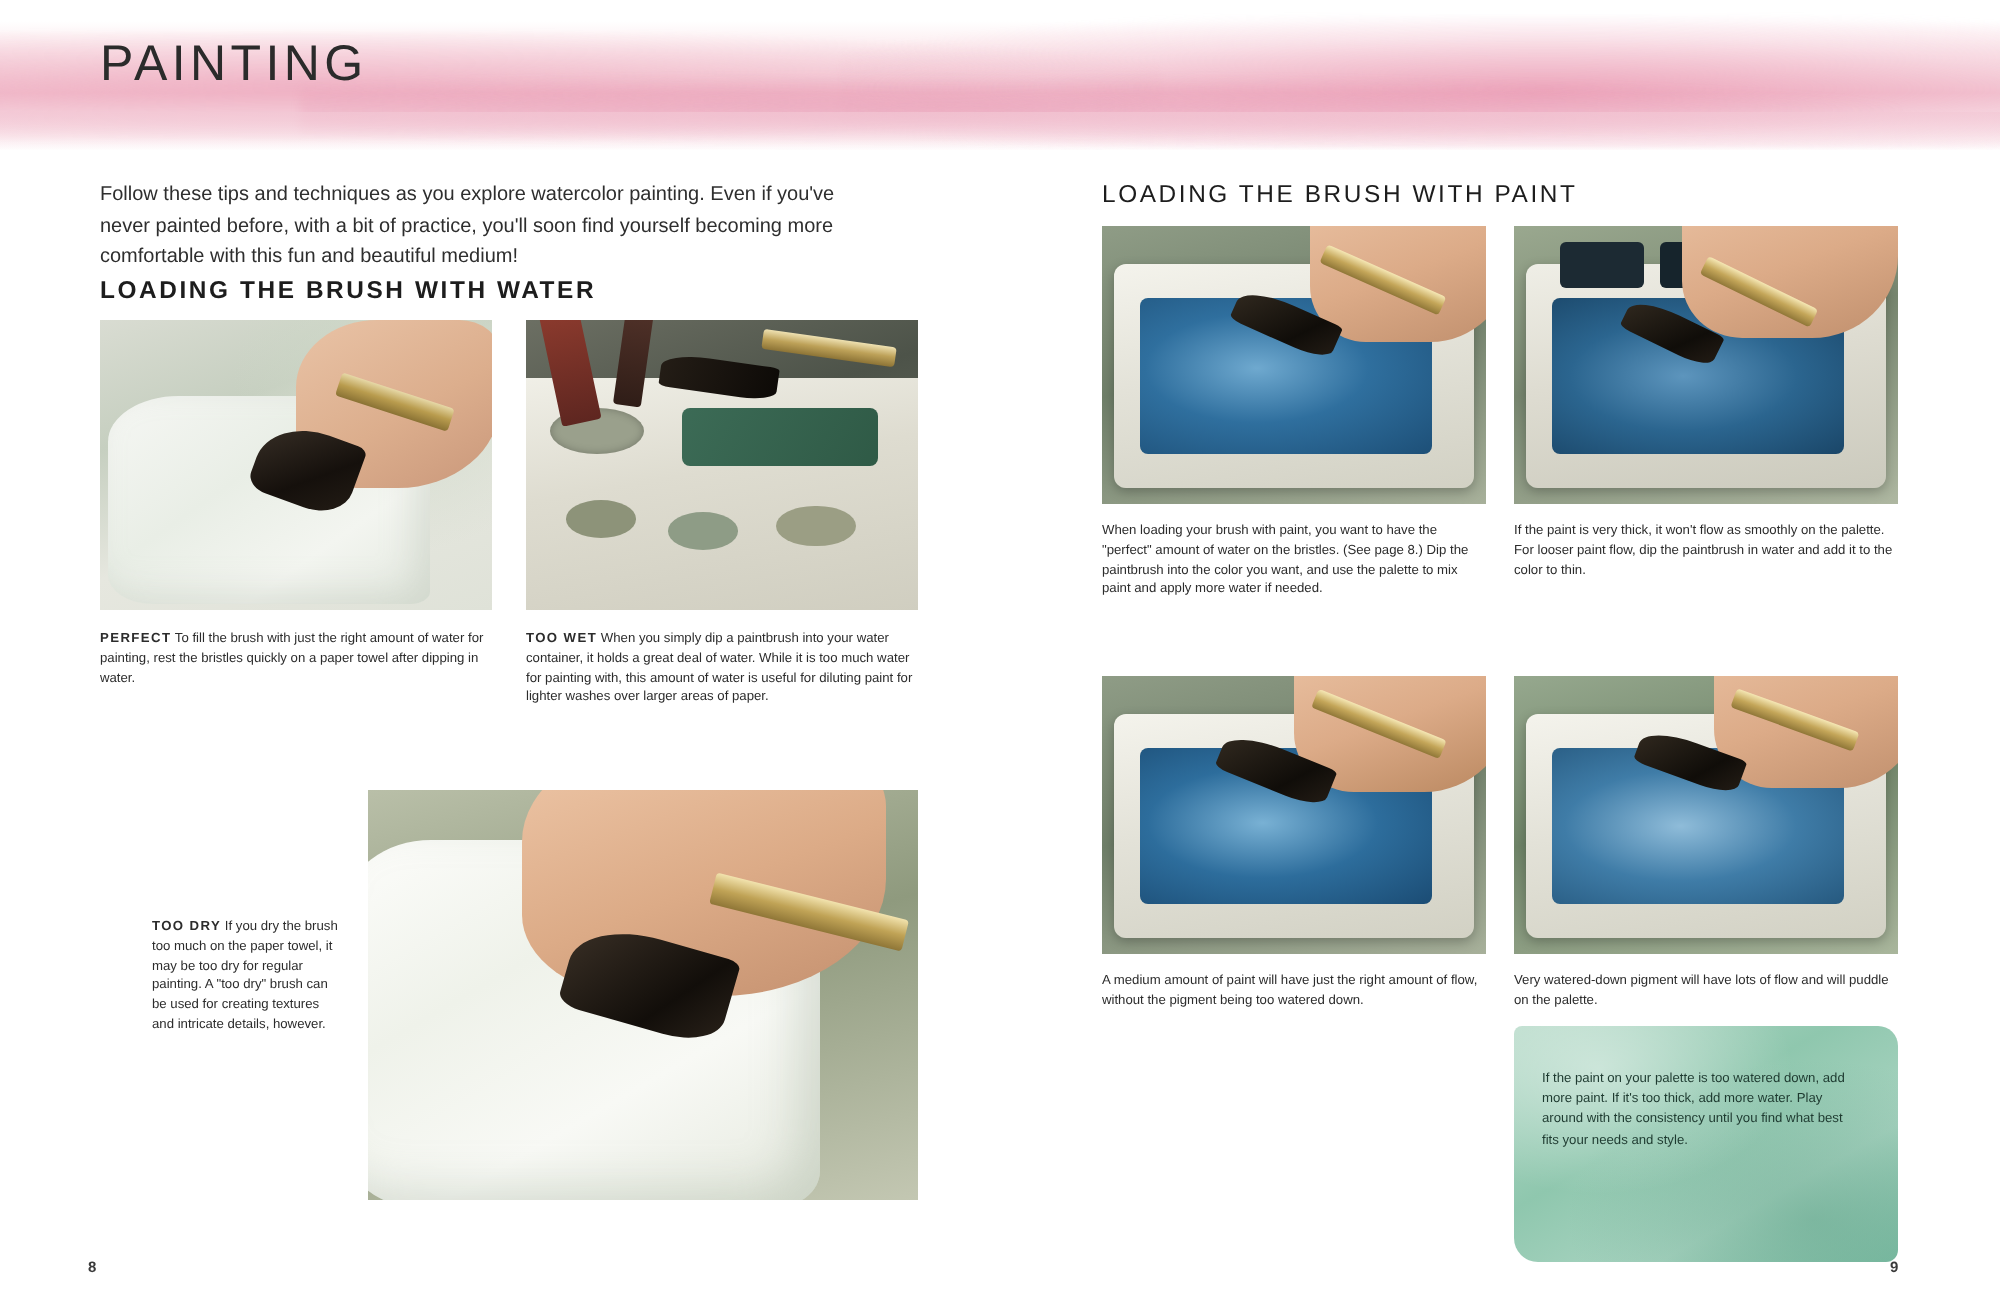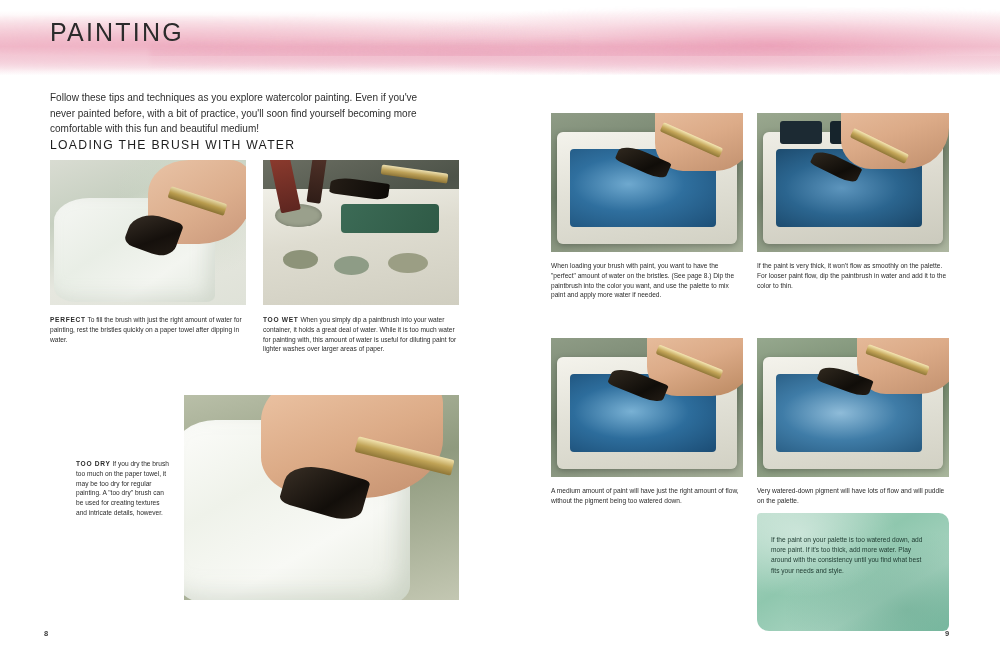--- a/index.html
+++ b/index.html
@@ -332,21 +332,21 @@
 </div>
 
 <div class="title-wrap">
   <span class="title-light">PAINTING</span>
 </div>
 
 <div class="spread">
 
   <div class="intro">Follow these tips and techniques as you explore watercolor painting. Even if you've never painted before, with a bit of practice, you'll soon find yourself becoming more comfortable with this fun and beautiful medium!</div>
 
-  <div class="section-head" style="position:absolute; left:50px; top:63px;">LOADING THE BRUSH WITH WATER</div>
+  <div class="section-head" style="position:absolute; left:50px; top:63px;font-weight:bold;">LOADING THE BRUSH WITH WATER</div>
 
   <div class="photo palette-photo" id="photo-perfect">
     <div class="layer bg"></div>
     <div class="layer towel"></div>
     <div class="layer hand"></div>
     <div class="layer ferrule"></div>
     <div class="layer bristles"></div>
   </div>
 
   <div class="photo" id="photo-toowet">
@@ -381,20 +381,21 @@
     <div class="layer bristles"></div>
   </div>
 
   <div class="caption" style="position:absolute; left:76px; top:384px; width:96px;">
     <b>TOO DRY</b>  
     <span>If you dry the brush too much on the paper towel, it may be too dry for regular painting. A "too dry" brush can be used for creating textures and intricate details, however.</span>
   </div>
 
   <div class="folio" id="folio-left">8</div>
 
+  <div class="section-head" style="position:absolute; left:551px; top:15px;">LOADING THE BRUSH WITH PAINT</div>
 
   <div class="photo palette-photo" id="photo-pan-a">
     <div class="layer bg"></div>
     <div class="layer tray"></div>
     <div class="layer pan"></div>
     <div class="layer arm"></div>
     <div class="layer ferrule"></div>
     <div class="layer bristles"></div>
   </div>
 

